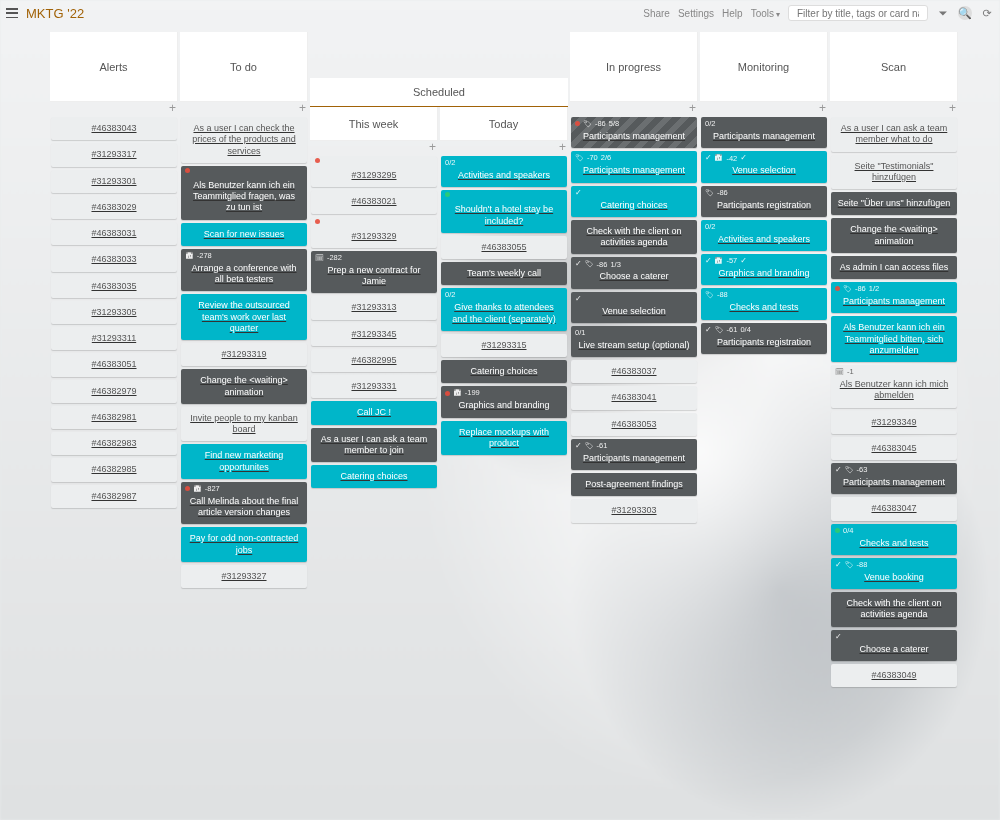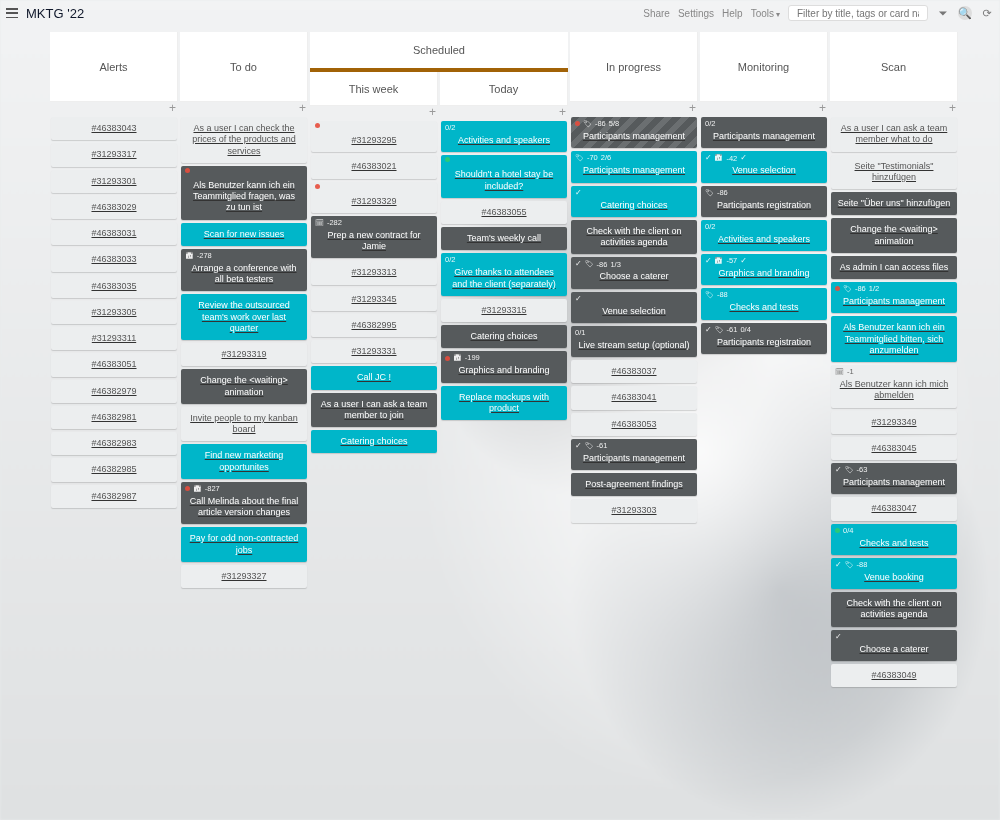--- a/index.html
+++ b/index.html
@@ -9,34 +9,34 @@
     background:
       radial-gradient(40% 60% at 70% 55%, rgba(255,255,255,.9), rgba(255,255,255,0) 70%),
       radial-gradient(30% 40% at 78% 72%, rgba(90,100,110,.55), rgba(90,100,110,0) 70%),
       radial-gradient(25% 30% at 60% 40%, rgba(60,65,70,.4), rgba(60,65,70,0) 70%),
       linear-gradient(#f2f3f4,#dfe1e2);
     filter: blur(1px);
   }
   .topbar { position:relative; height:26px; display:flex; align-items:center; padding:0 6px; font-size:10px; color:#666; }
   .hamburger { width:12px; height:10px; display:flex; flex-direction:column; justify-content:space-between; margin-right:8px; cursor:pointer; }
   .hamburger span { height:1.5px; background:#555; }
-  .board-title { font-size:13px; color:#0f172a; }
+  .board-title { font-size:13px; color:#a16207; }
   .top-right { margin-left:auto; display:flex; align-items:center; gap:8px; }
   .top-link { color:#888; cursor:pointer; }
   .search-box { background:#fff; border-radius:3px; padding:2px 6px; font-size:10px; color:#aaa; width:140px; height:16px; display:flex; align-items:center; border:1px solid #ddd;}
   .search-box input { border:none; outline:none; font-size:10px; width:100%; background:transparent; }
   .icon-btn { width:14px; height:14px; display:flex; align-items:center; justify-content:center; color:#777; cursor:pointer; font-size:11px;}
   .caret-down::after{content:"▾"; font-size:8px; margin-left:2px;}
 
   .board { position:relative; display:flex; gap:2px; padding:6px 50px 0 50px; }
   .col { width:128px; flex:0 0 128px; display:flex; flex-direction:column; }
   .col-head { background:#fff; text-align:center; font-size:11px; color:#555; display:flex; align-items:center; justify-content:center; border-right:1px solid #eee; border-bottom:1px solid #eee; }
   .h-sub   { height:34px; }
   .h-full  { height:70px; }
-  .group-head { background:#fff; height:40px; display:flex; align-items:center; justify-content:center; font-size:11px; color:#555; border-bottom:4px solid #a16207; }
+  .group-head { background:#fff; height:29px; display:flex; align-items:center; justify-content:center; font-size:11px; color:#555; border-bottom:1px solid #a16207;margin-top:46px; }
 
   .add-row { height:14px; text-align:right; padding:0 2px; font-size:12px; color:#999; cursor:pointer; line-height:12px;}
   .cards { display:flex; flex-direction:column; gap:3px; padding:1px;text-decoration:underline; }
 
   .card { border-radius:2px; font-size:9px; line-height:1.25; padding:6px 6px; text-align:center; position:relative; box-shadow:0 1px 1px rgba(0,0,0,.15); cursor:pointer; }
   .c-grey  { background:#eceeef; color:#555; }
   .c-dark  { background:#565a5c; color:#fff; }
   .c-teal  { background:#00b6c9; color:#fff; }
   .c-hatch { background:repeating-linear-gradient(135deg,#565a5c 0,#565a5c 6px,#6b6f71 6px,#6b6f71 12px); color:#fff; }
   .card.tall { padding-top:14px; }

